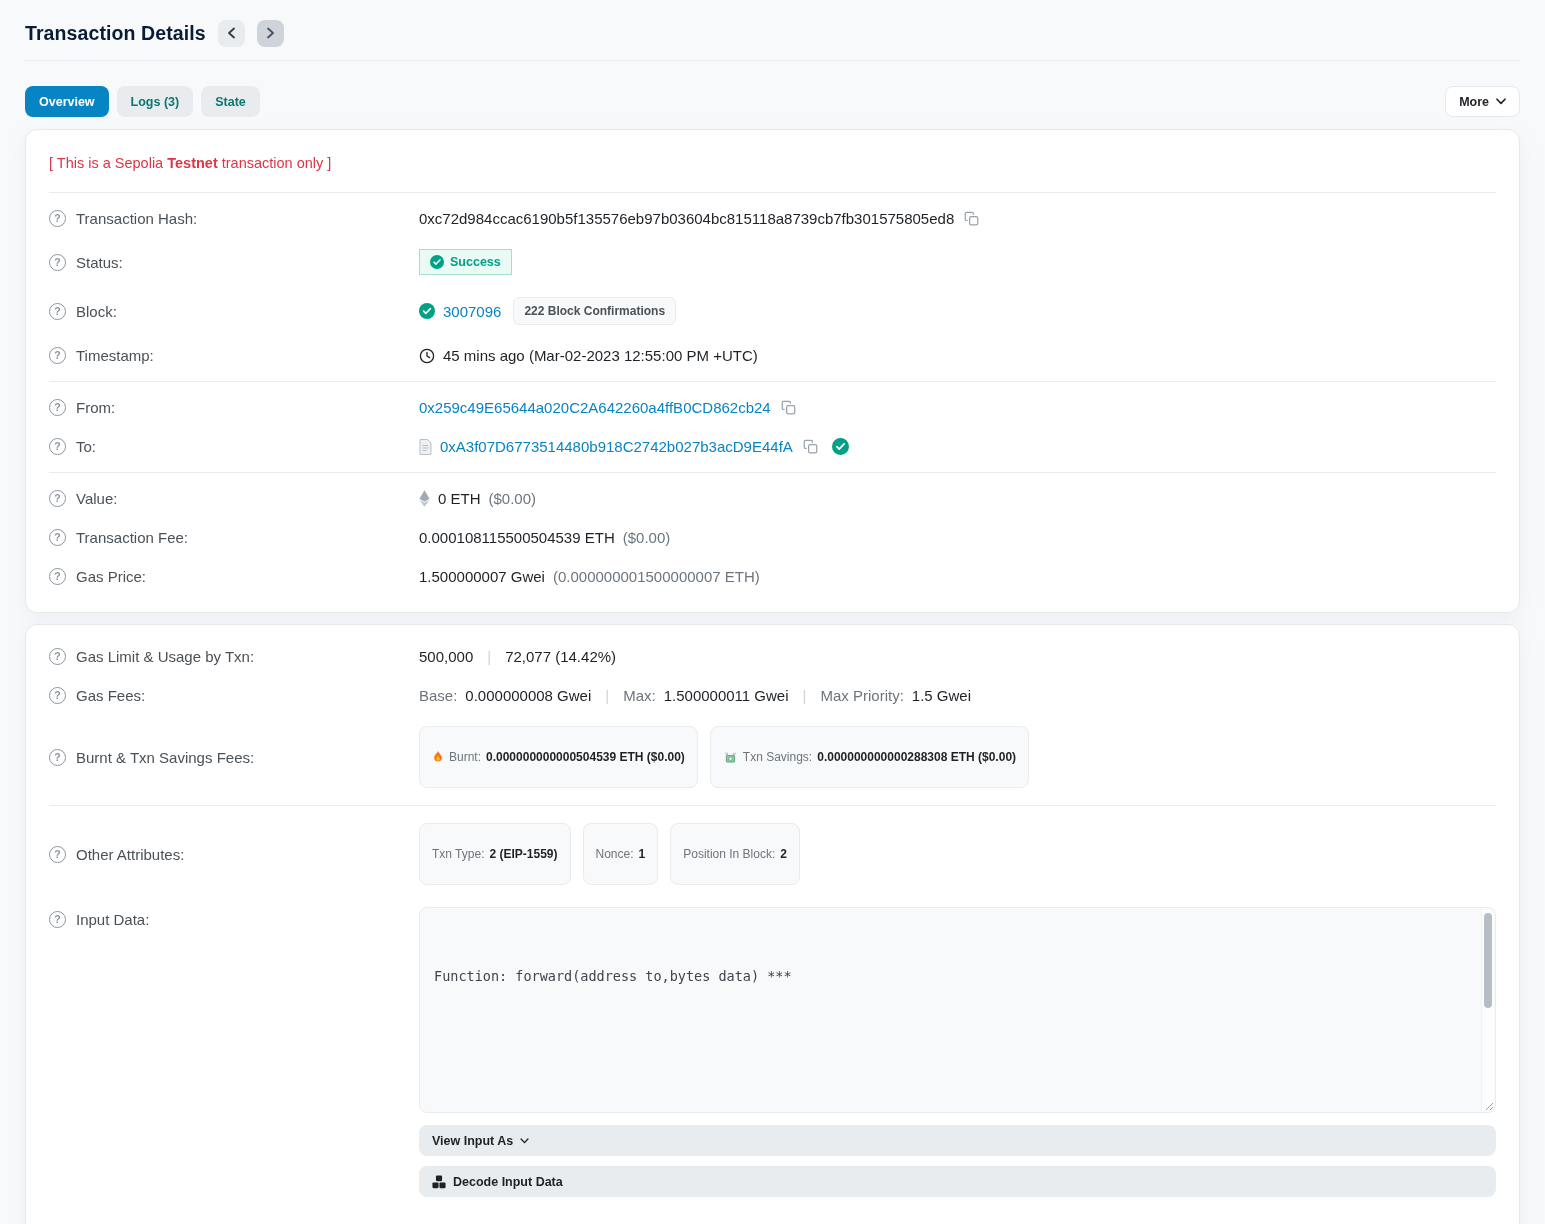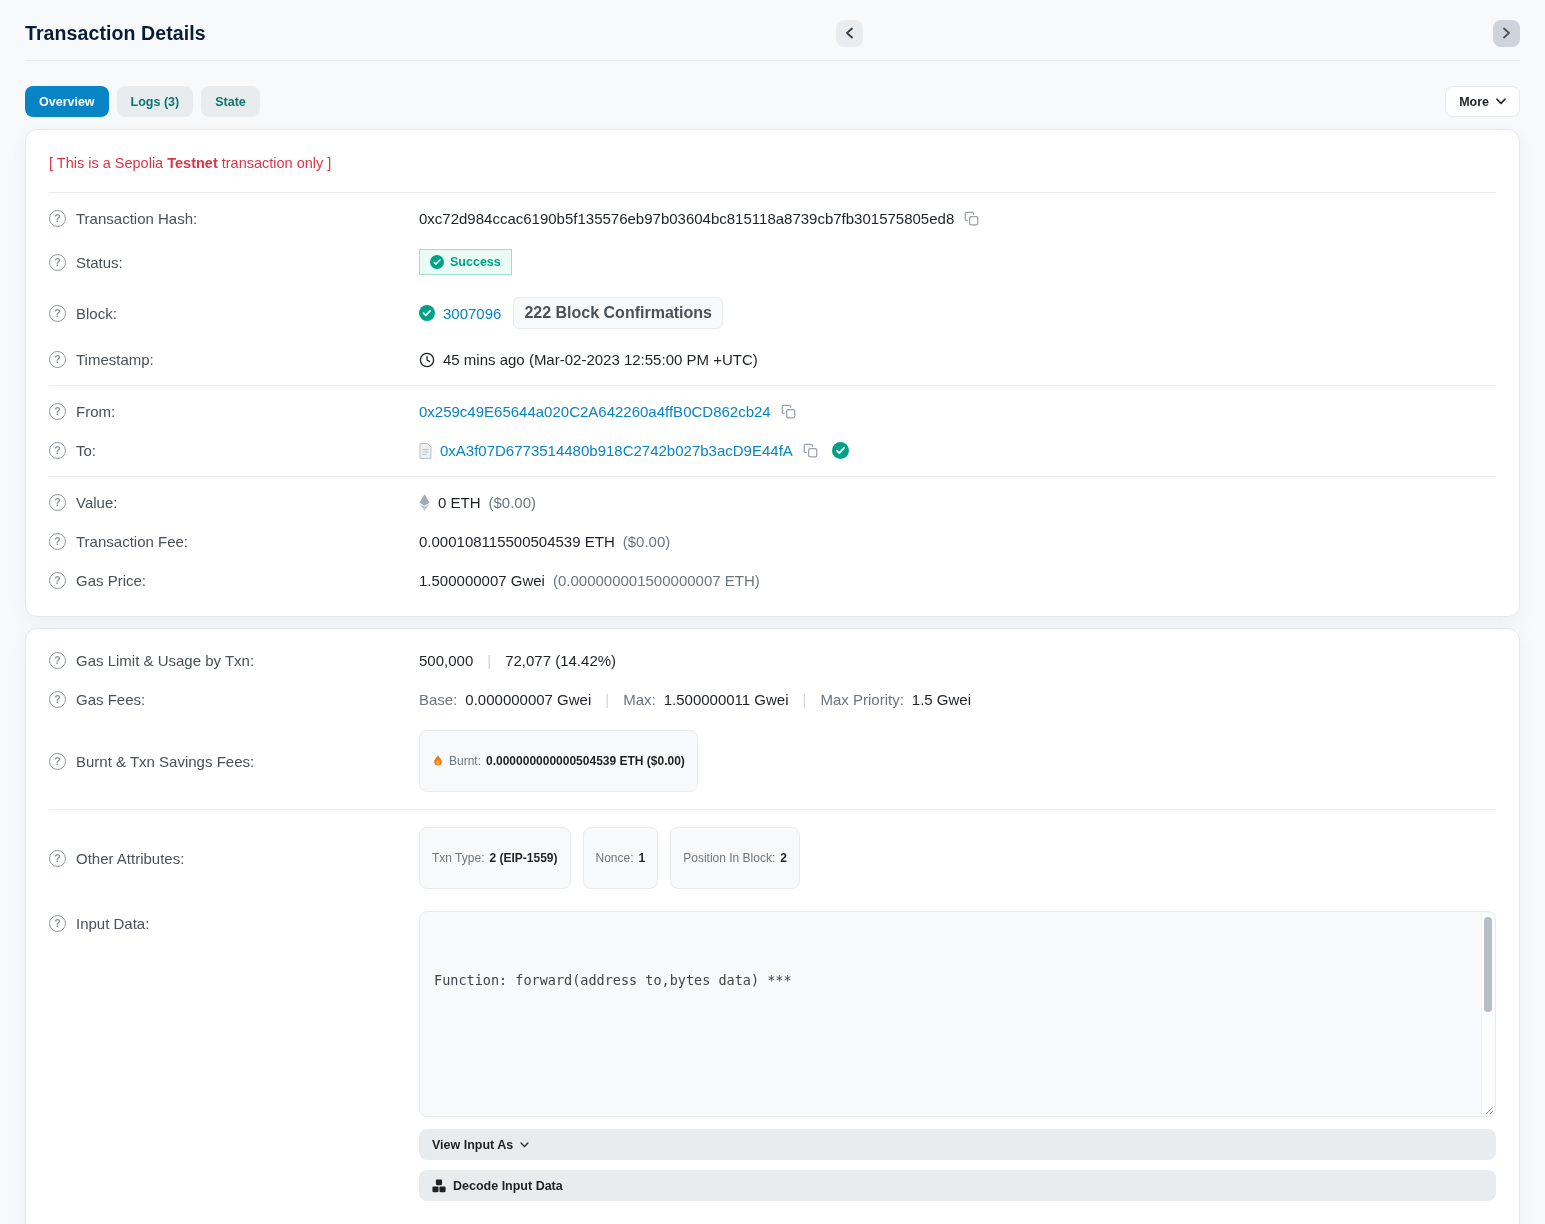--- a/index.html
+++ b/index.html
@@ -6,21 +6,21 @@
   html,body { width: 1545px; }
   body {
     font-family: "Liberation Sans", sans-serif;
     background: #f8f9fb;
     color: #1e2226;
     -webkit-font-smoothing: antialiased;
   }
   .page { width: 1545px; min-height: 1224px; padding: 0 25px 20px; }
 
   
-  .hdr { display: flex; align-items: center; gap: 12px; padding-top: 19px; height: 47px; justify-content: space-between; }
+  .hdr { display: flex; align-items: center; gap: 12px; padding-top: 19px; height: 47px; }
   .hdr h1 { font-size: 19.5px; font-weight: 700; color: #081d35; letter-spacing: .1px; }
   .nav-btn {
     width: 27px; height: 27px; border: none; border-radius: 8px;
     display: inline-flex; align-items: center; justify-content: center; cursor: pointer;
   }
   .nav-btn.prev { background: #e9ecef; }
   .nav-btn.next { background: #ced4da; }
   .hdr-divider { height: 1px; background: #e9ecef; margin-top: 13px; }
 
   
@@ -68,21 +68,21 @@
   .copy-btn { background: none; border: none; cursor: pointer; display: inline-flex; padding: 0 2px; }
 
   .badge-success {
     display: inline-flex; align-items: center; gap: 6px;
     background: #eafaf4; border: 1px solid #9fe0c6; border-radius: 0;
     padding: 5px 10px; font-size: 12.5px; font-weight: 700; color: #00a186;
   }
   .badge-gray {
     display: inline-flex; align-items: center; gap: 5px;
     background: #f8f9fa; border: 1px solid #e9ecef; border-radius: 6px;
-    padding: 6px 10px; font-size: 16px; font-weight: 600; color: #4a5157;
+    padding: 6px 10px; font-size: 12px; font-weight: 600; color: #4a5157;
   }
   .badge-pill {
     display: inline-flex; align-items: center; gap: 5px;
     background: #f8f9fa; border: 1px solid #e9ecef; border-radius: 8px;
     padding: 23px 12px; font-size: 12px; color: #6c757d;
   }
   .badge-pill b { color: #1e2226; font-weight: 700; }
 
   .feelabel { color: #6c757d; }
 
@@ -334,21 +334,21 @@
       </div>
     </div>
 
     <div class="row">
       <div class="row-label">
         <span class="q-icon">?</span>
         <span>Gas Fees:</span>
       </div>
       <div class="row-value" style="gap:8px;">
         <span class="feelabel">Base:</span>
-        <span>0.000000007 Gwei</span>
+        <span>0.000000008 Gwei</span>
         <span class="sep">|</span>
         <span class="feelabel">Max:</span>
         <span>1.500000011 Gwei</span>
         <span class="sep">|</span>
         <span class="feelabel">Max Priority:</span>
         <span>1.5 Gwei</span>
       </div>
     </div>
 
     <div class="row">
@@ -359,20 +359,32 @@
       <div class="row-value" style="gap:12px;">
         <span class="badge-pill">
           <span>
             <svg width="12" height="14" viewBox="0 0 16 18">
                 <path d="M8 1c1.2 3.4 5 4.8 5 9a5 5 0 0 1-10 0C3 6.3 6.8 4.6 8 1z" fill="#f97316"></path>
                 <path d="M8 7c.7 2 2.4 2.7 2.4 4.7a2.4 2.4 0 0 1-4.8 0C5.6 9.7 7.3 9 8 7z" fill="#fbbf24"></path>
               </svg>
           </span>
           <span>Burnt:</span>
           <b>0.000000000000504539 ETH ($0.00)</b>
+        </span>
+        <span class="badge-pill">
+          <span>
+            <svg width="15" height="13" viewBox="0 0 18 15">
+                <path d="M2 1C4 3 5 2 6 1v4C4.5 5.5 3 5 2 1z" fill="#c3cad1"></path>
+                <path d="M16 1c-2 2-3 1-4 0v4c1.5.5 3 0 4-4z" fill="#c3cad1"></path>
+                <rect x="4" y="5" width="10" height="8" rx="1" fill="#8bc9a3" stroke="#4e9e6f"></rect>
+                <circle cx="9" cy="9" r="2" fill="#fff" stroke="#4e9e6f" stroke-width=".8"></circle>
+              </svg>
+          </span>
+          <span>Txn Savings:</span>
+          <b>0.000000000000288308 ETH ($0.00)</b>
         </span>
       </div>
     </div>
 
     <div class="divider"></div>
 
     <div class="row">
       <div class="row-label">
         <span class="q-icon">?</span>
         <span>Other Attributes:</span>

